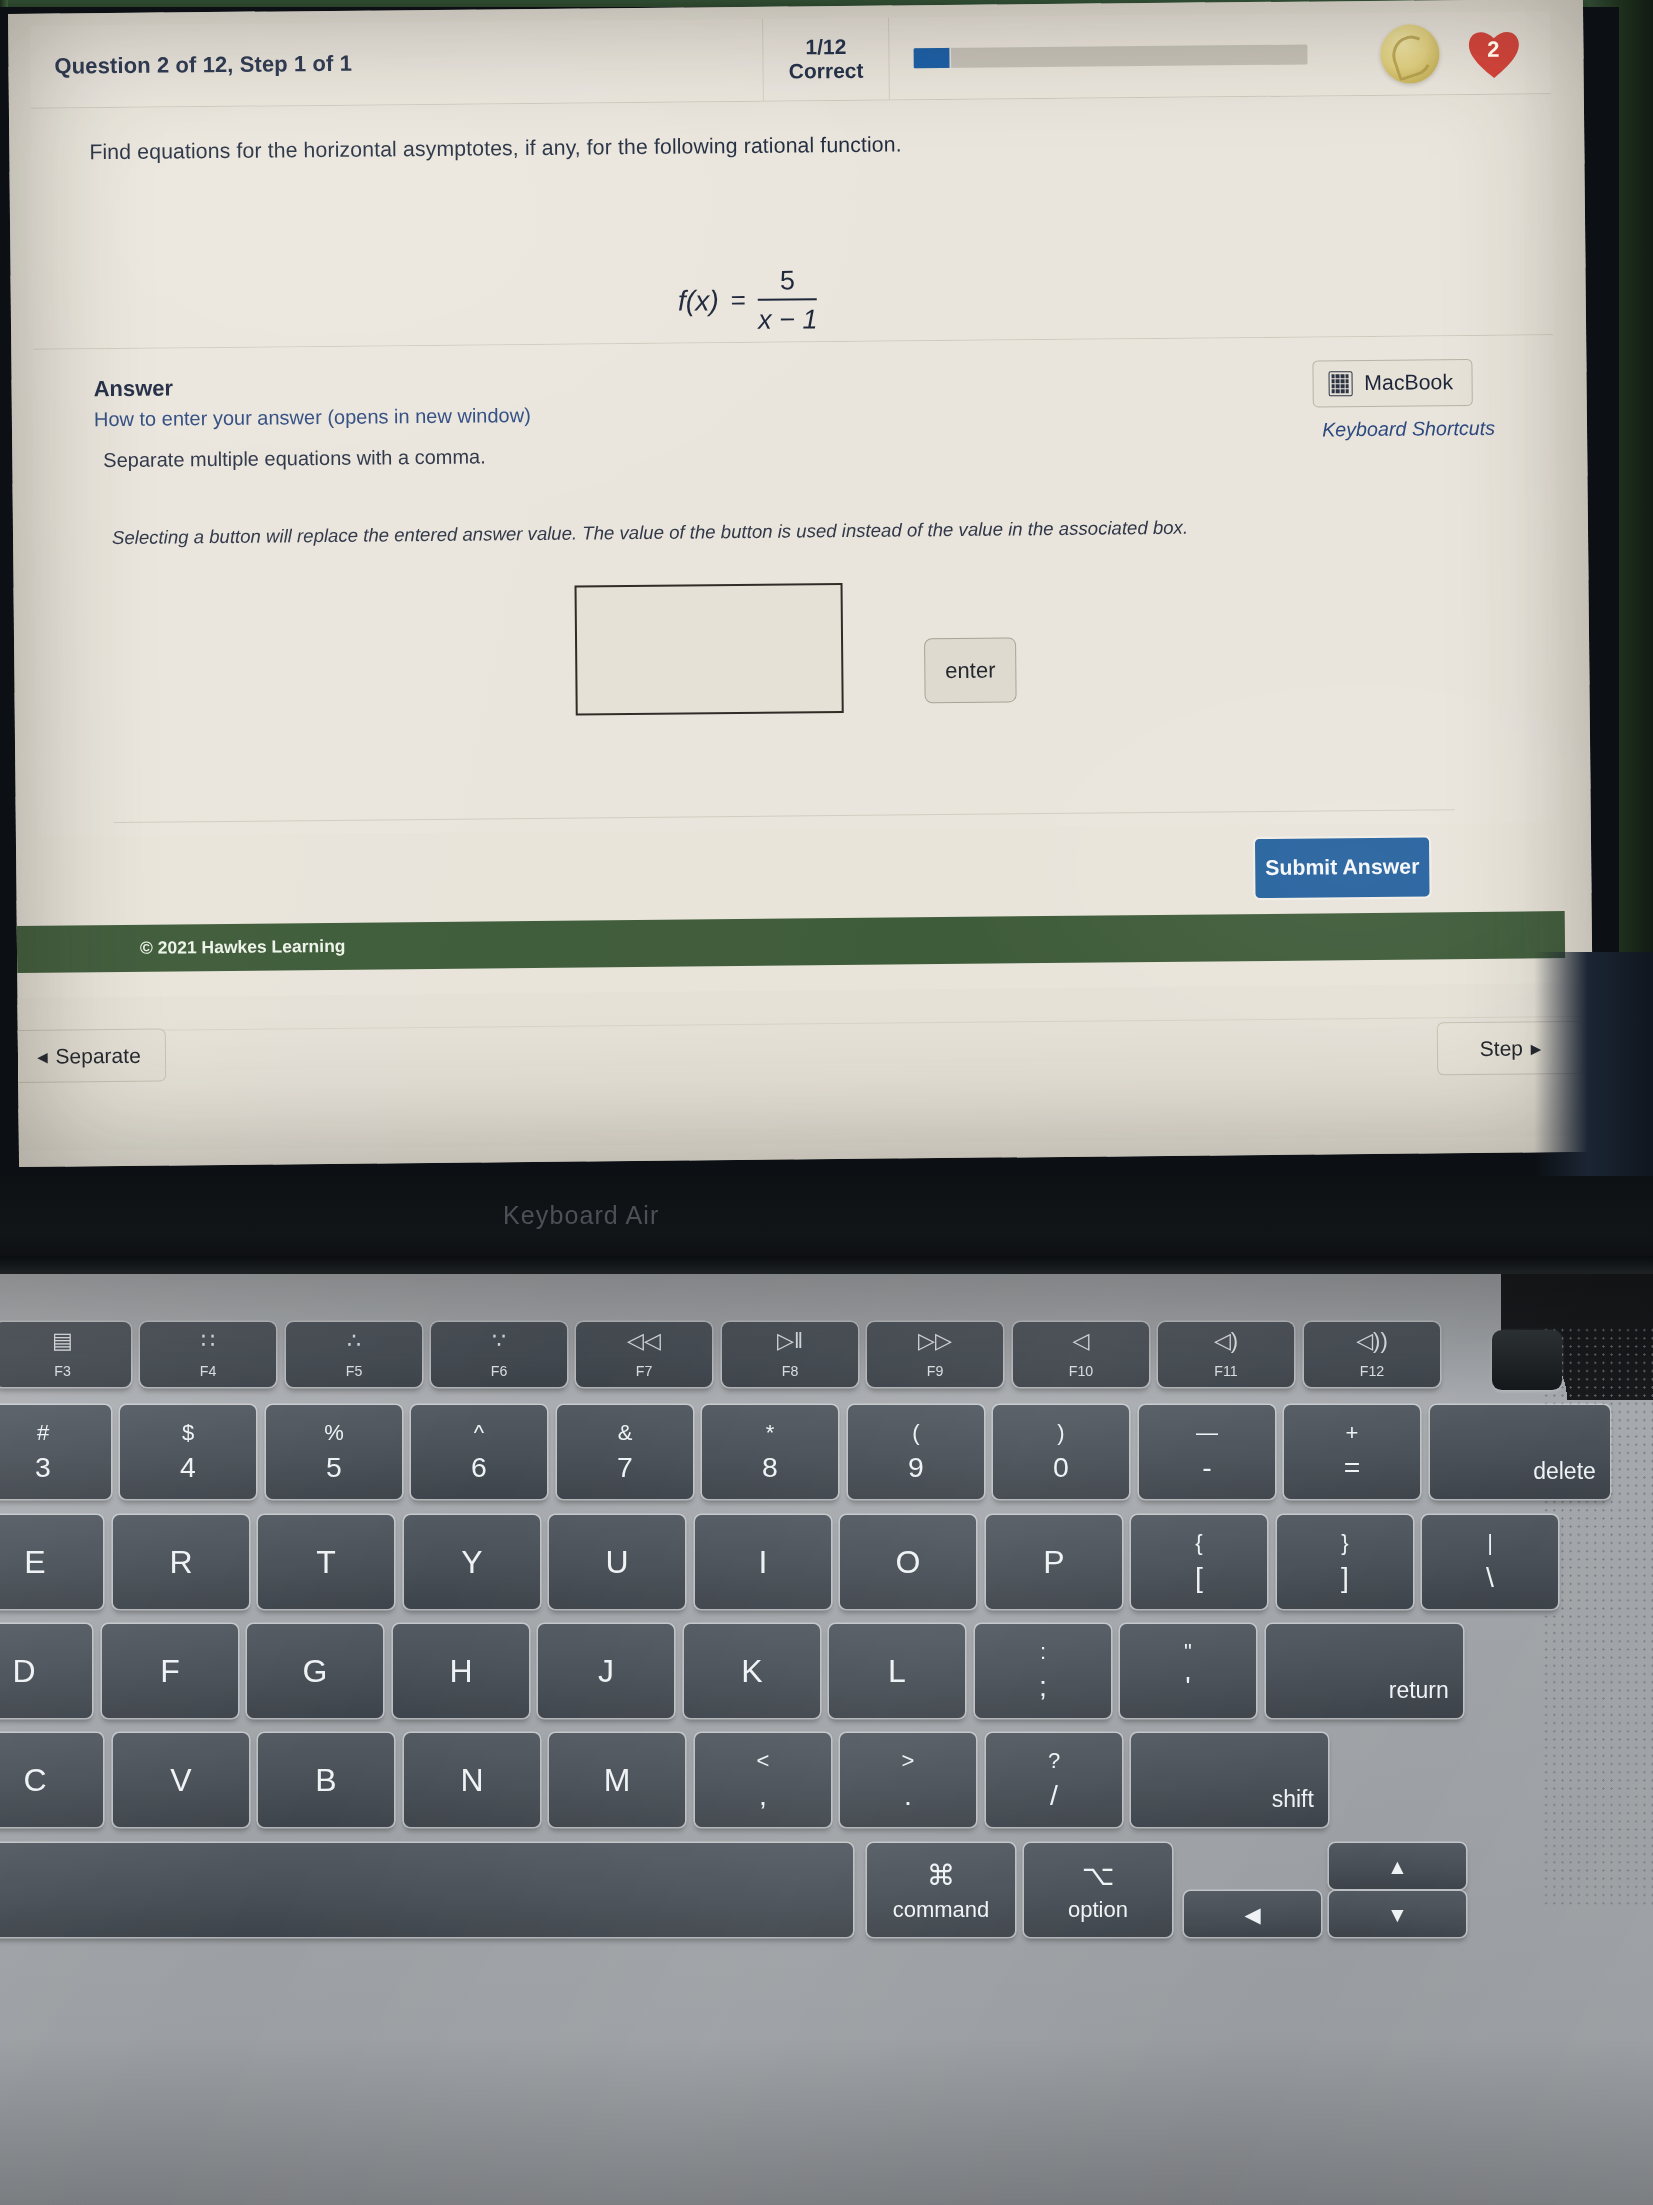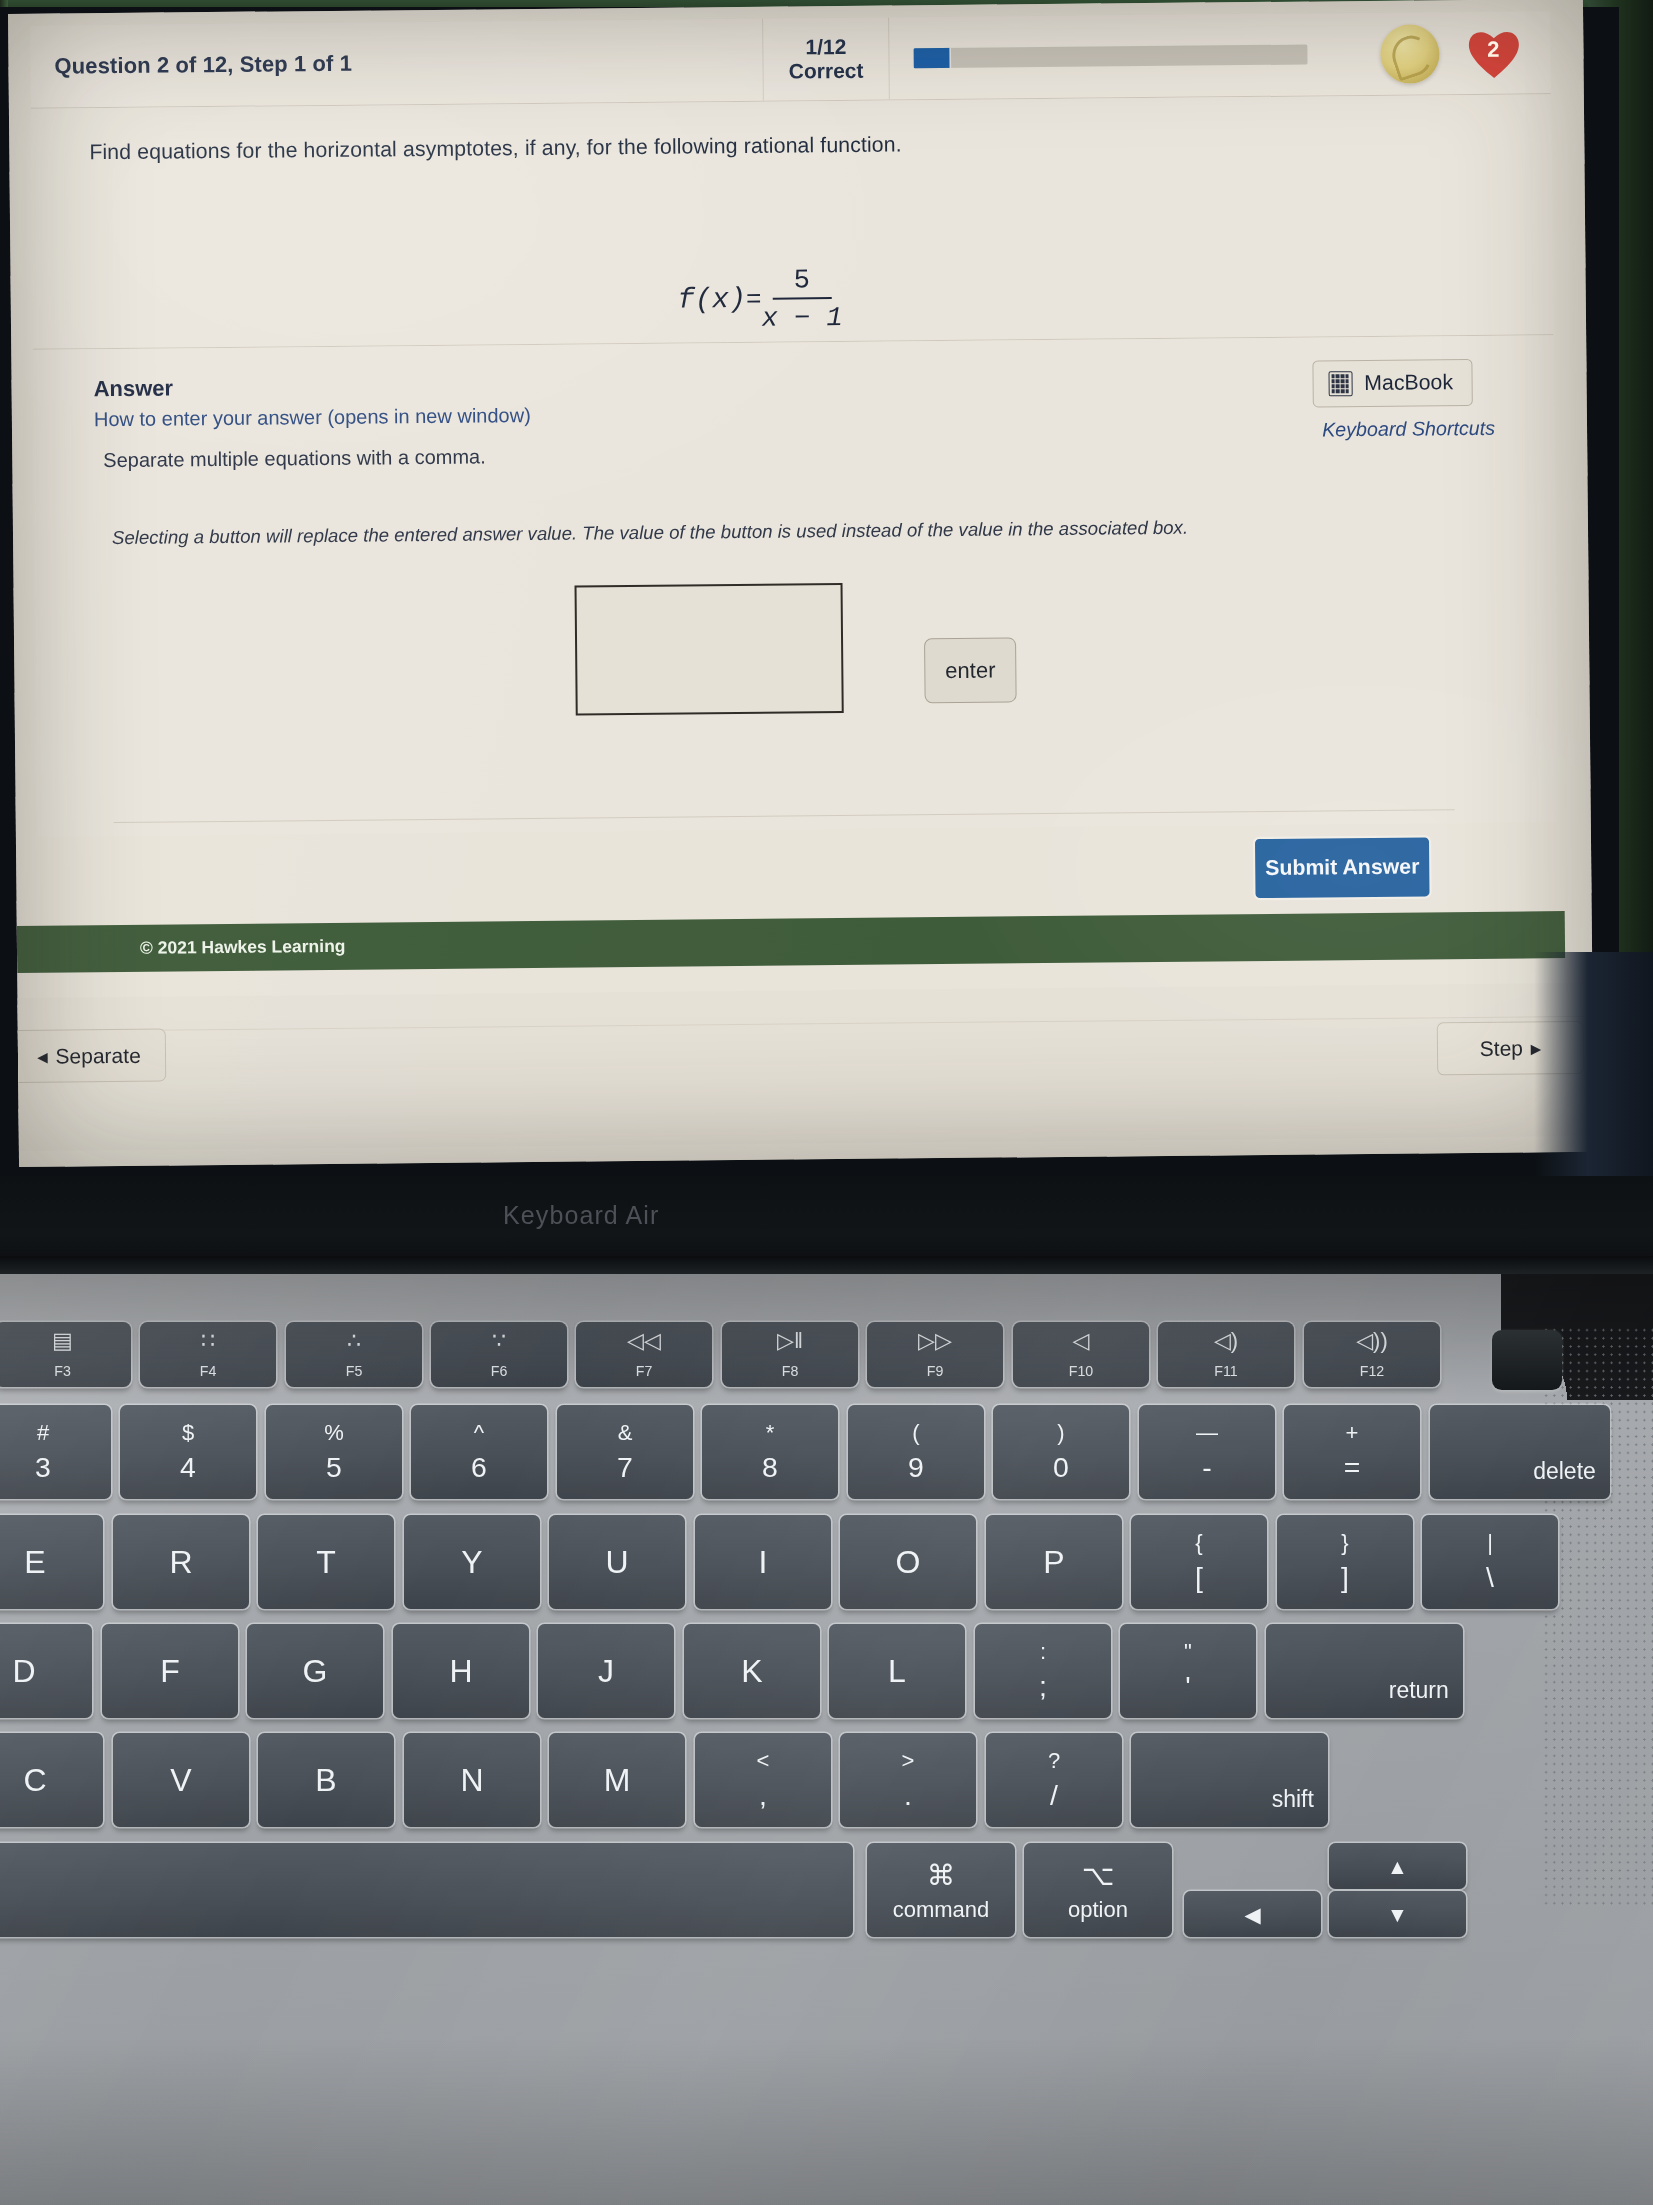--- a/index.html
+++ b/index.html
@@ -140,22 +140,22 @@
     background: #eae5dc;
     border-bottom: 1.1px solid #cfc9bd;
   }
   .prompt-text {
     position: absolute; left: 58px; top: 32px;
     font-size: 21.3px; color: #1f2a3d;
     letter-spacing: 0.1px;
   }
   .formula {
     position: absolute; left: 645px; top: 164px;
-    display: flex; align-items: center; 
-    font-family: Liberation Mono, monospace;
+    display: flex; align-items: center; gap: 12px;
+    font-family: Liberation Sans, sans-serif;
     color: #1b2437;
   }
   .fx { font-size: 28.4px; font-style: italic; }
   .eq { font-size: 26px; }
   .frac { display: inline-flex; flex-direction: column; align-items: center; }
   .frac .num { font-size: 27px; padding-bottom: 2.2px; }
   .frac .bar { width: 59px; height: 2.2px; background: #1b2437; }
   .frac .den { font-size: 27px; font-style: italic; padding-top: 3.3px; white-space: nowrap; }
 
   

